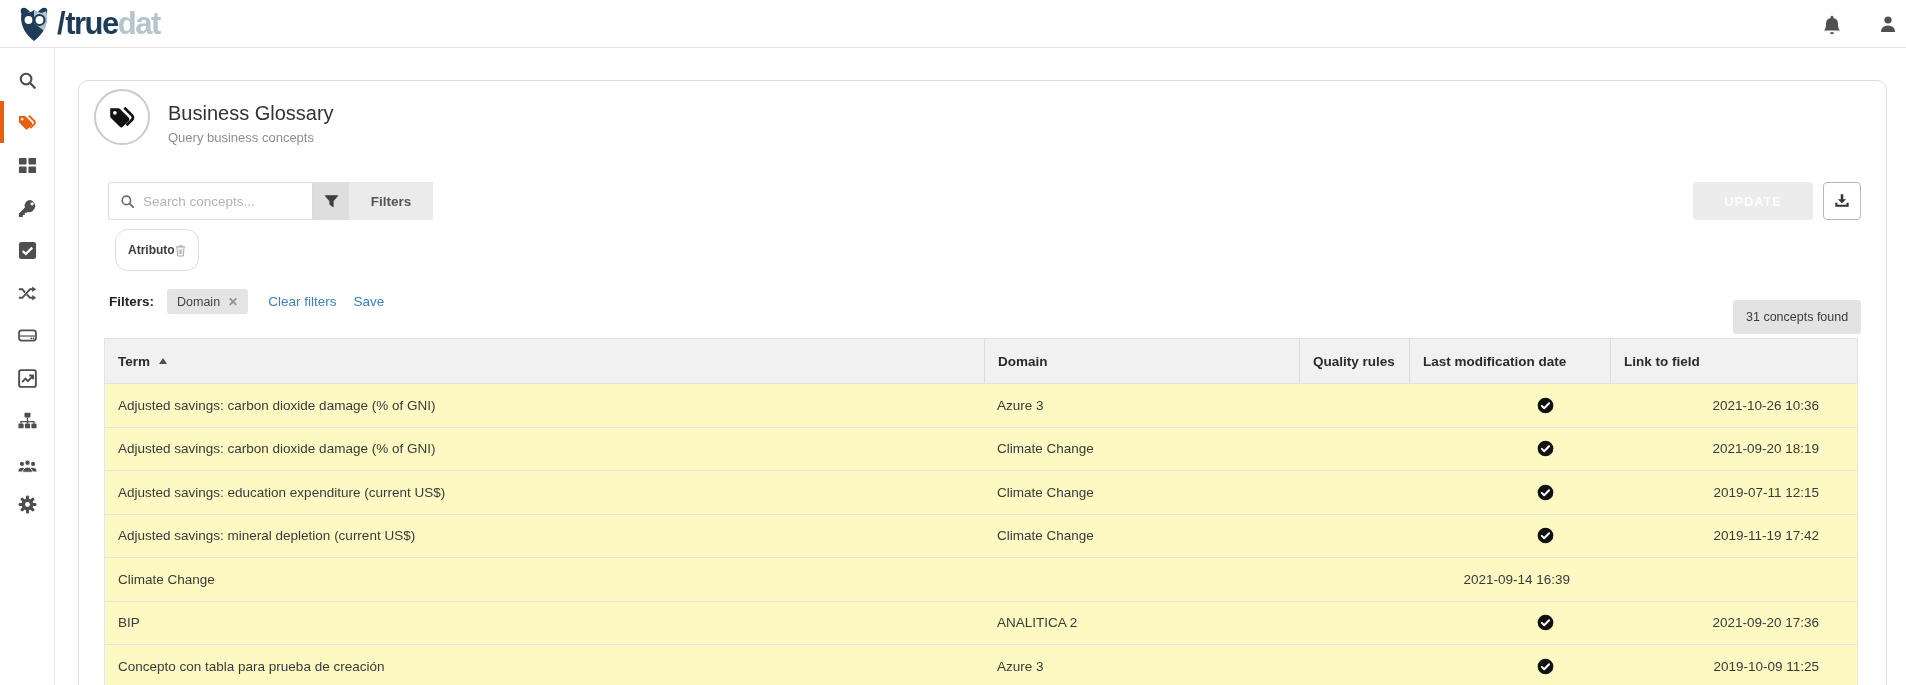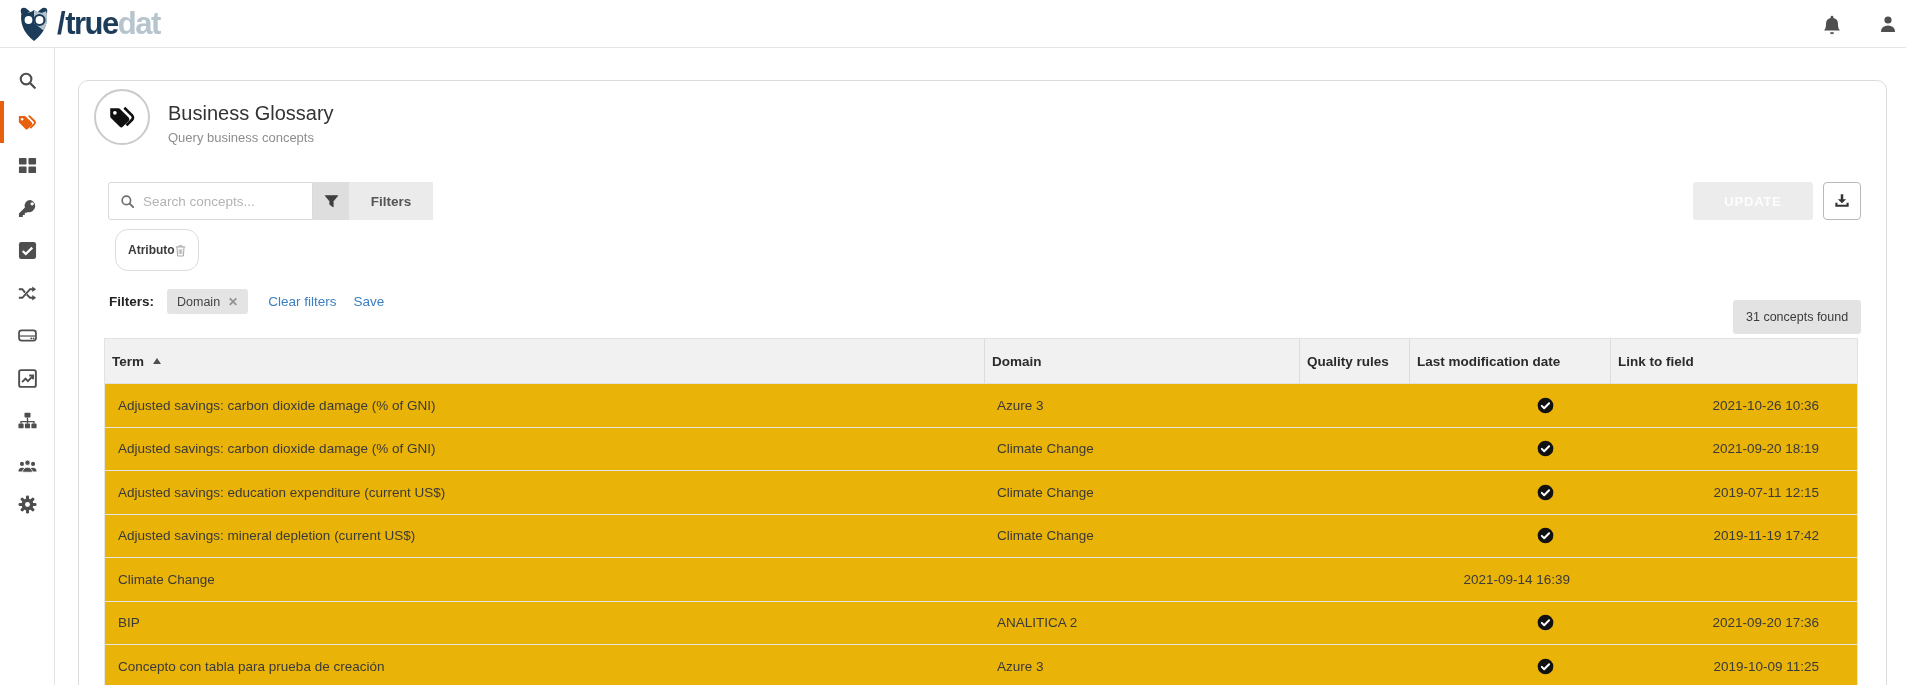--- a/index.html
+++ b/index.html
@@ -61,25 +61,25 @@
   .filter-chip{background:#e4e4e4;border-radius:3px;height:25px;display:inline-flex;align-items:center;padding:0 10px;gap:8px;font-size:12.5px;color:#444;margin-right:20px;cursor:default;}
   .filter-chip .x{color:#909090;font-size:12px;font-weight:bold;cursor:pointer;}
   .filter-chip .x::before{content:"\2715";}
   .link{color:var(--blue);margin-right:17px;cursor:pointer;}
 
   .count-badge{position:absolute;left:1654px;top:219px;background:#e3e3e3;border-radius:3px;padding:10px 13px;font-size:12.5px;color:#3b3b3b;}
 
   
   .table{position:absolute;left:25px;top:257px;width:1754px;}
   .thead{display:grid;grid-template-columns:879px 315px 110px 201px 249px;background:#f1f1f1;border:1px solid #e2e2e2;height:46px;}
-  .th{display:flex;align-items:center;padding-left:7px;font-size:13.5px;font-weight:bold;color:#2b2b2b;cursor:pointer;}
+  .th{display:flex;align-items:center;padding-left:13px;font-size:13.5px;font-weight:bold;color:#2b2b2b;cursor:pointer;}
   .th + .th{border-left:1px solid #dcdcdc;}
   .sort-tri{width:0;height:0;border-left:4.5px solid transparent;border-right:4.5px solid transparent;border-bottom:6px solid #4f4f4f;margin-left:9px;}
   .tbody{border-left:1px solid #e6e6e6;border-right:1px solid #e6e6e6;}
-  .tr{display:grid;grid-template-columns:879px 315px 110px 201px 249px;height:43.5px;border-bottom:1px solid #e4e4e4;background:#eab308;cursor:pointer;}
+  .tr{display:grid;grid-template-columns:879px 315px 110px 201px 249px;height:43.5px;border-bottom:1px solid #e4e4e4;background:#fef9c3;cursor:pointer;}
   .td{display:flex;align-items:center;padding-left:13px;font-size:13.5px;color:#3a3a3a;}
   .td.link-cell{padding-left:71px;justify-content:center;}
   .td.date-cell{justify-content:flex-end;padding-right:40px;padding-left:0;}
 </style>
 </head>
 <body>
 
 <div class="topbar">
   <div class="logo">
     <span>

